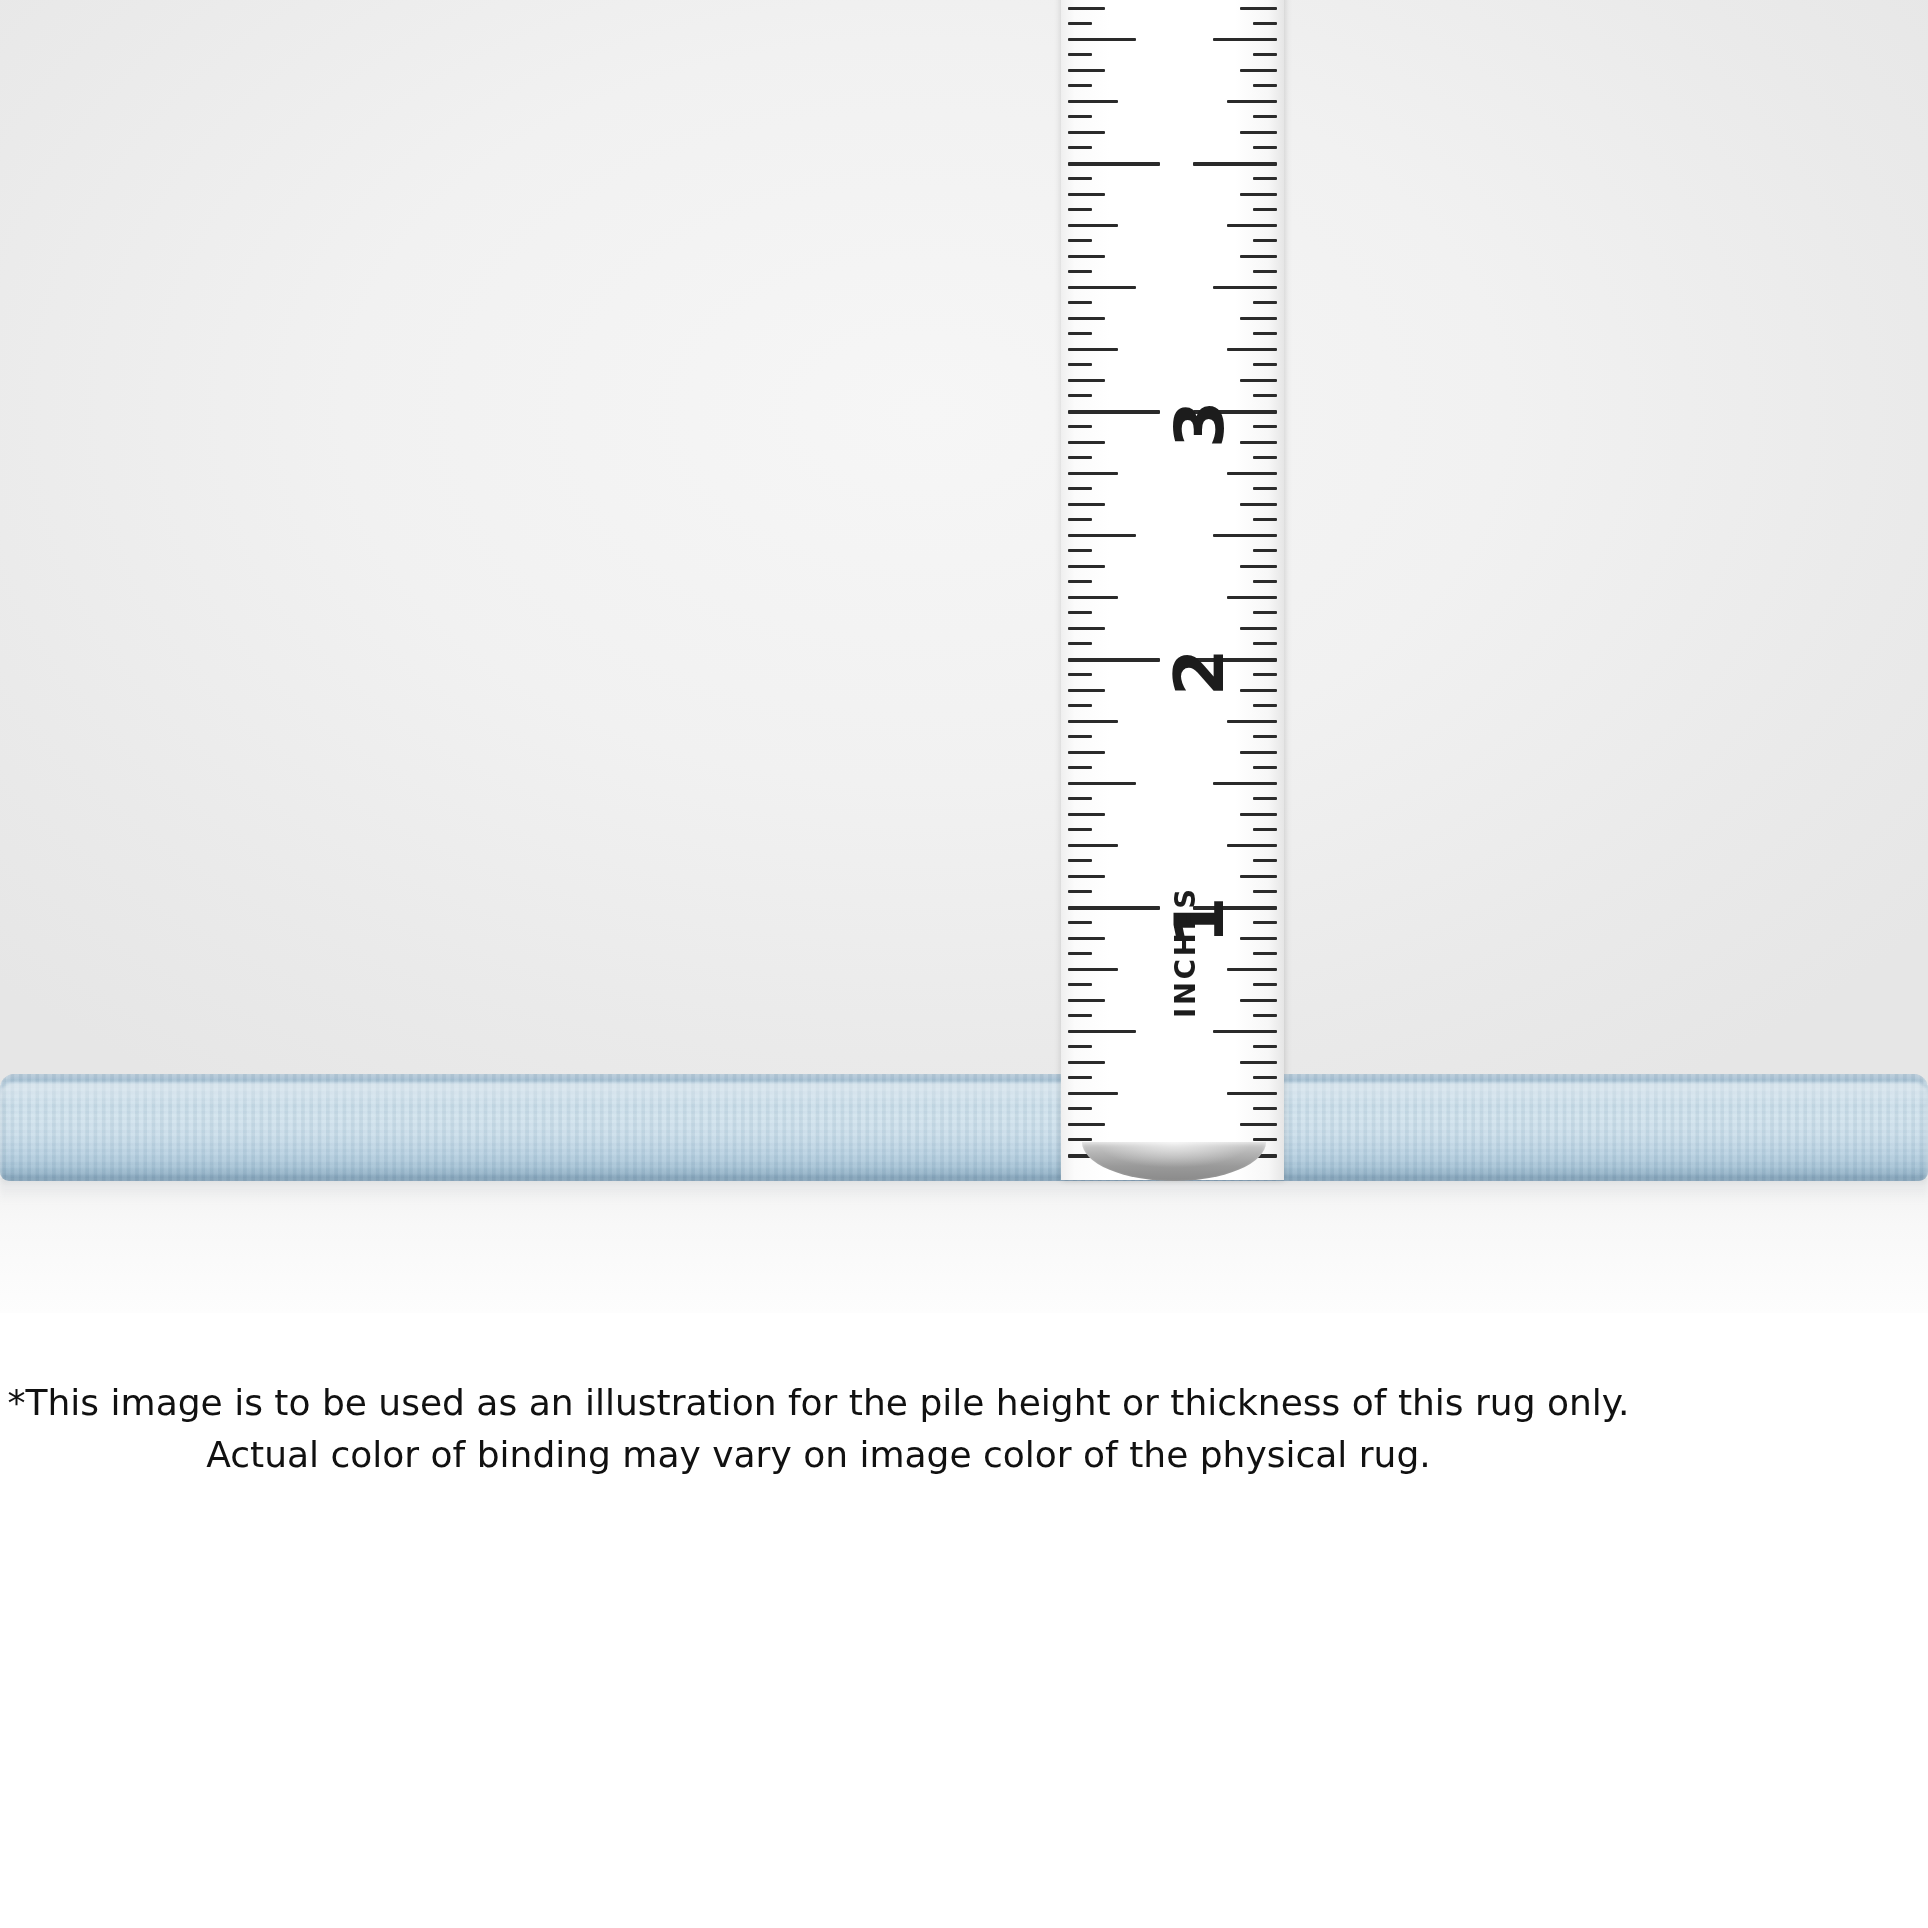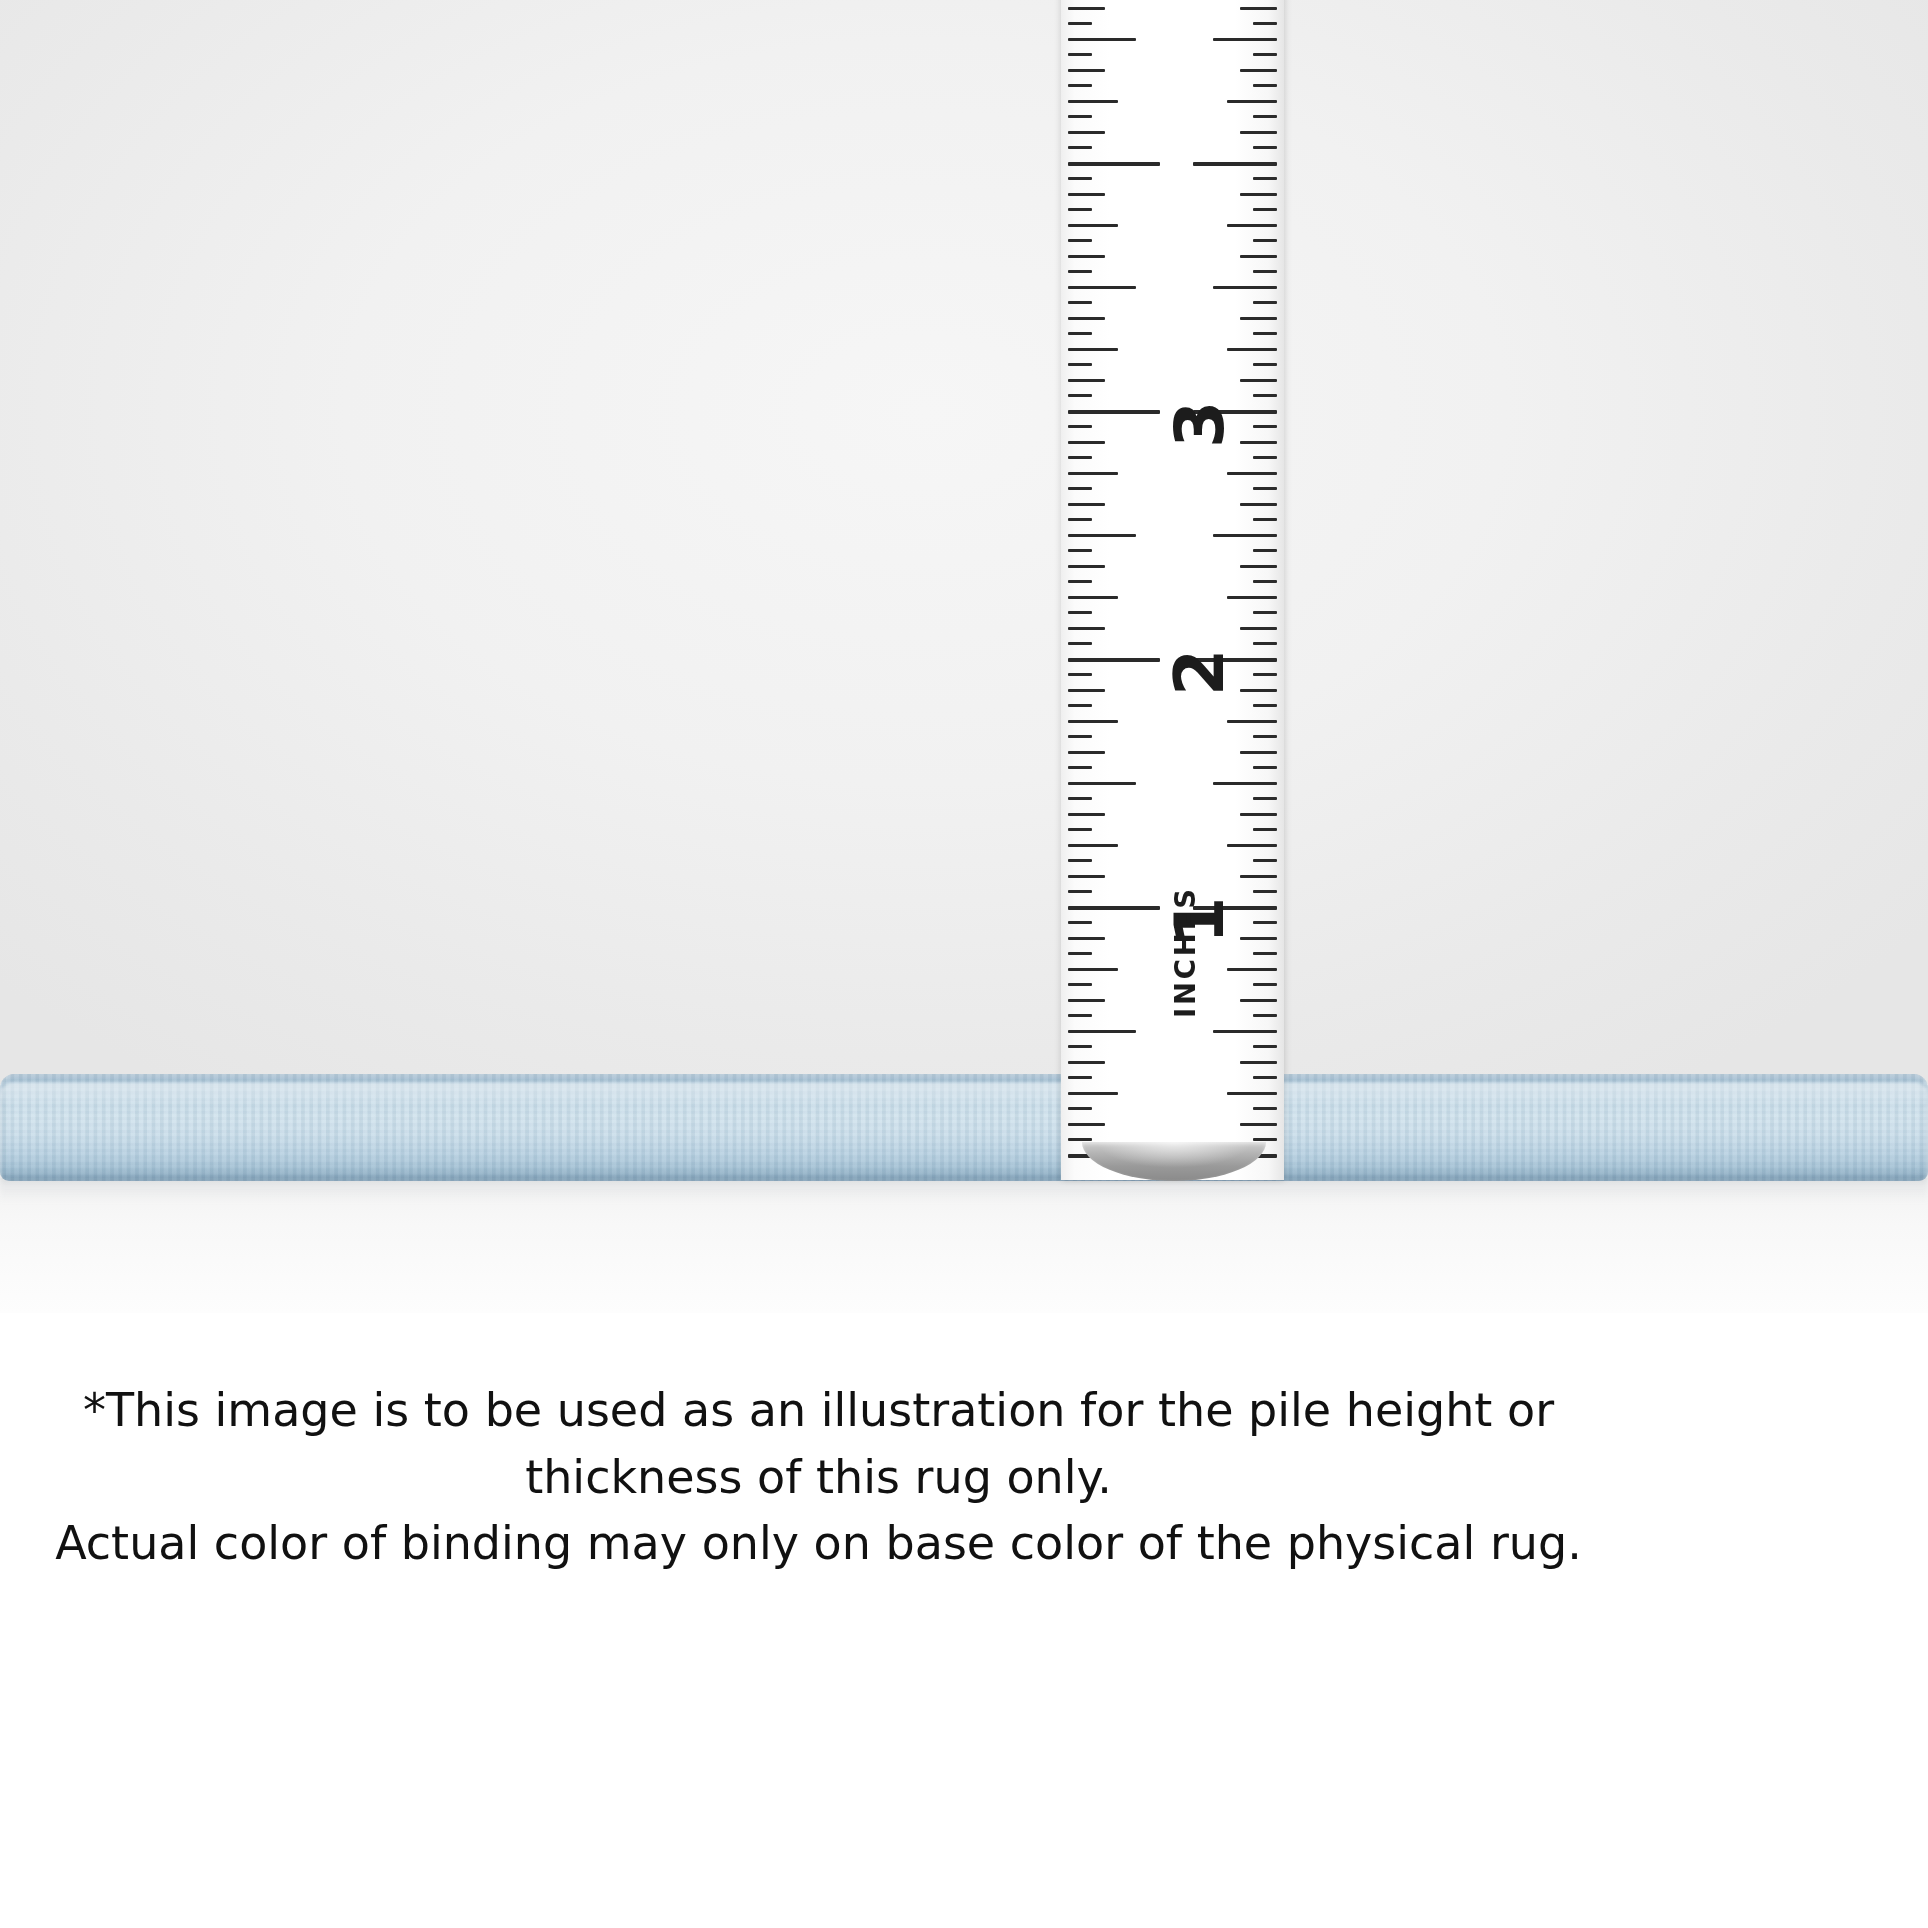--- a/index.html
+++ b/index.html
@@ -216,21 +216,21 @@
 
   
   .caption {
     position: absolute;
     left: 0;
     top: 1377px;
     width: 1637px;
     text-align: center;
     color: #111111;
     font-family: "DejaVu Sans", sans-serif;
-    font-size: 46px;
+    font-size: 36px;
     line-height: 1.45;
     font-weight: 400;
   }
   .caption .line1 { display: block; }
   .caption .line2 { display: block; }
 </style>
 </head>
 <body>
 
 <div class="scene">
@@ -403,17 +403,17 @@
           <div class="num" style="top: 457px;">3</div>
           <div class="inches-label" style="top: 1027px;">INCHES</div>
         </div>
     </div>
     <div class="ruler-tip"></div>
     <div class="ruler-tip-shade"></div>
   </div>
 
   <div class="caption">
     <span class="line1">*This image is to be used as an illustration for the pile height or thickness of this rug only.</span>
-    <span class="line2">Actual color of binding may only on base color of the physical rug.</span>
+    <span class="line2">Actual color of binding may vary on image color of the physical rug.</span>
   </div>
 
 </div>
 
 
 </body></html>

